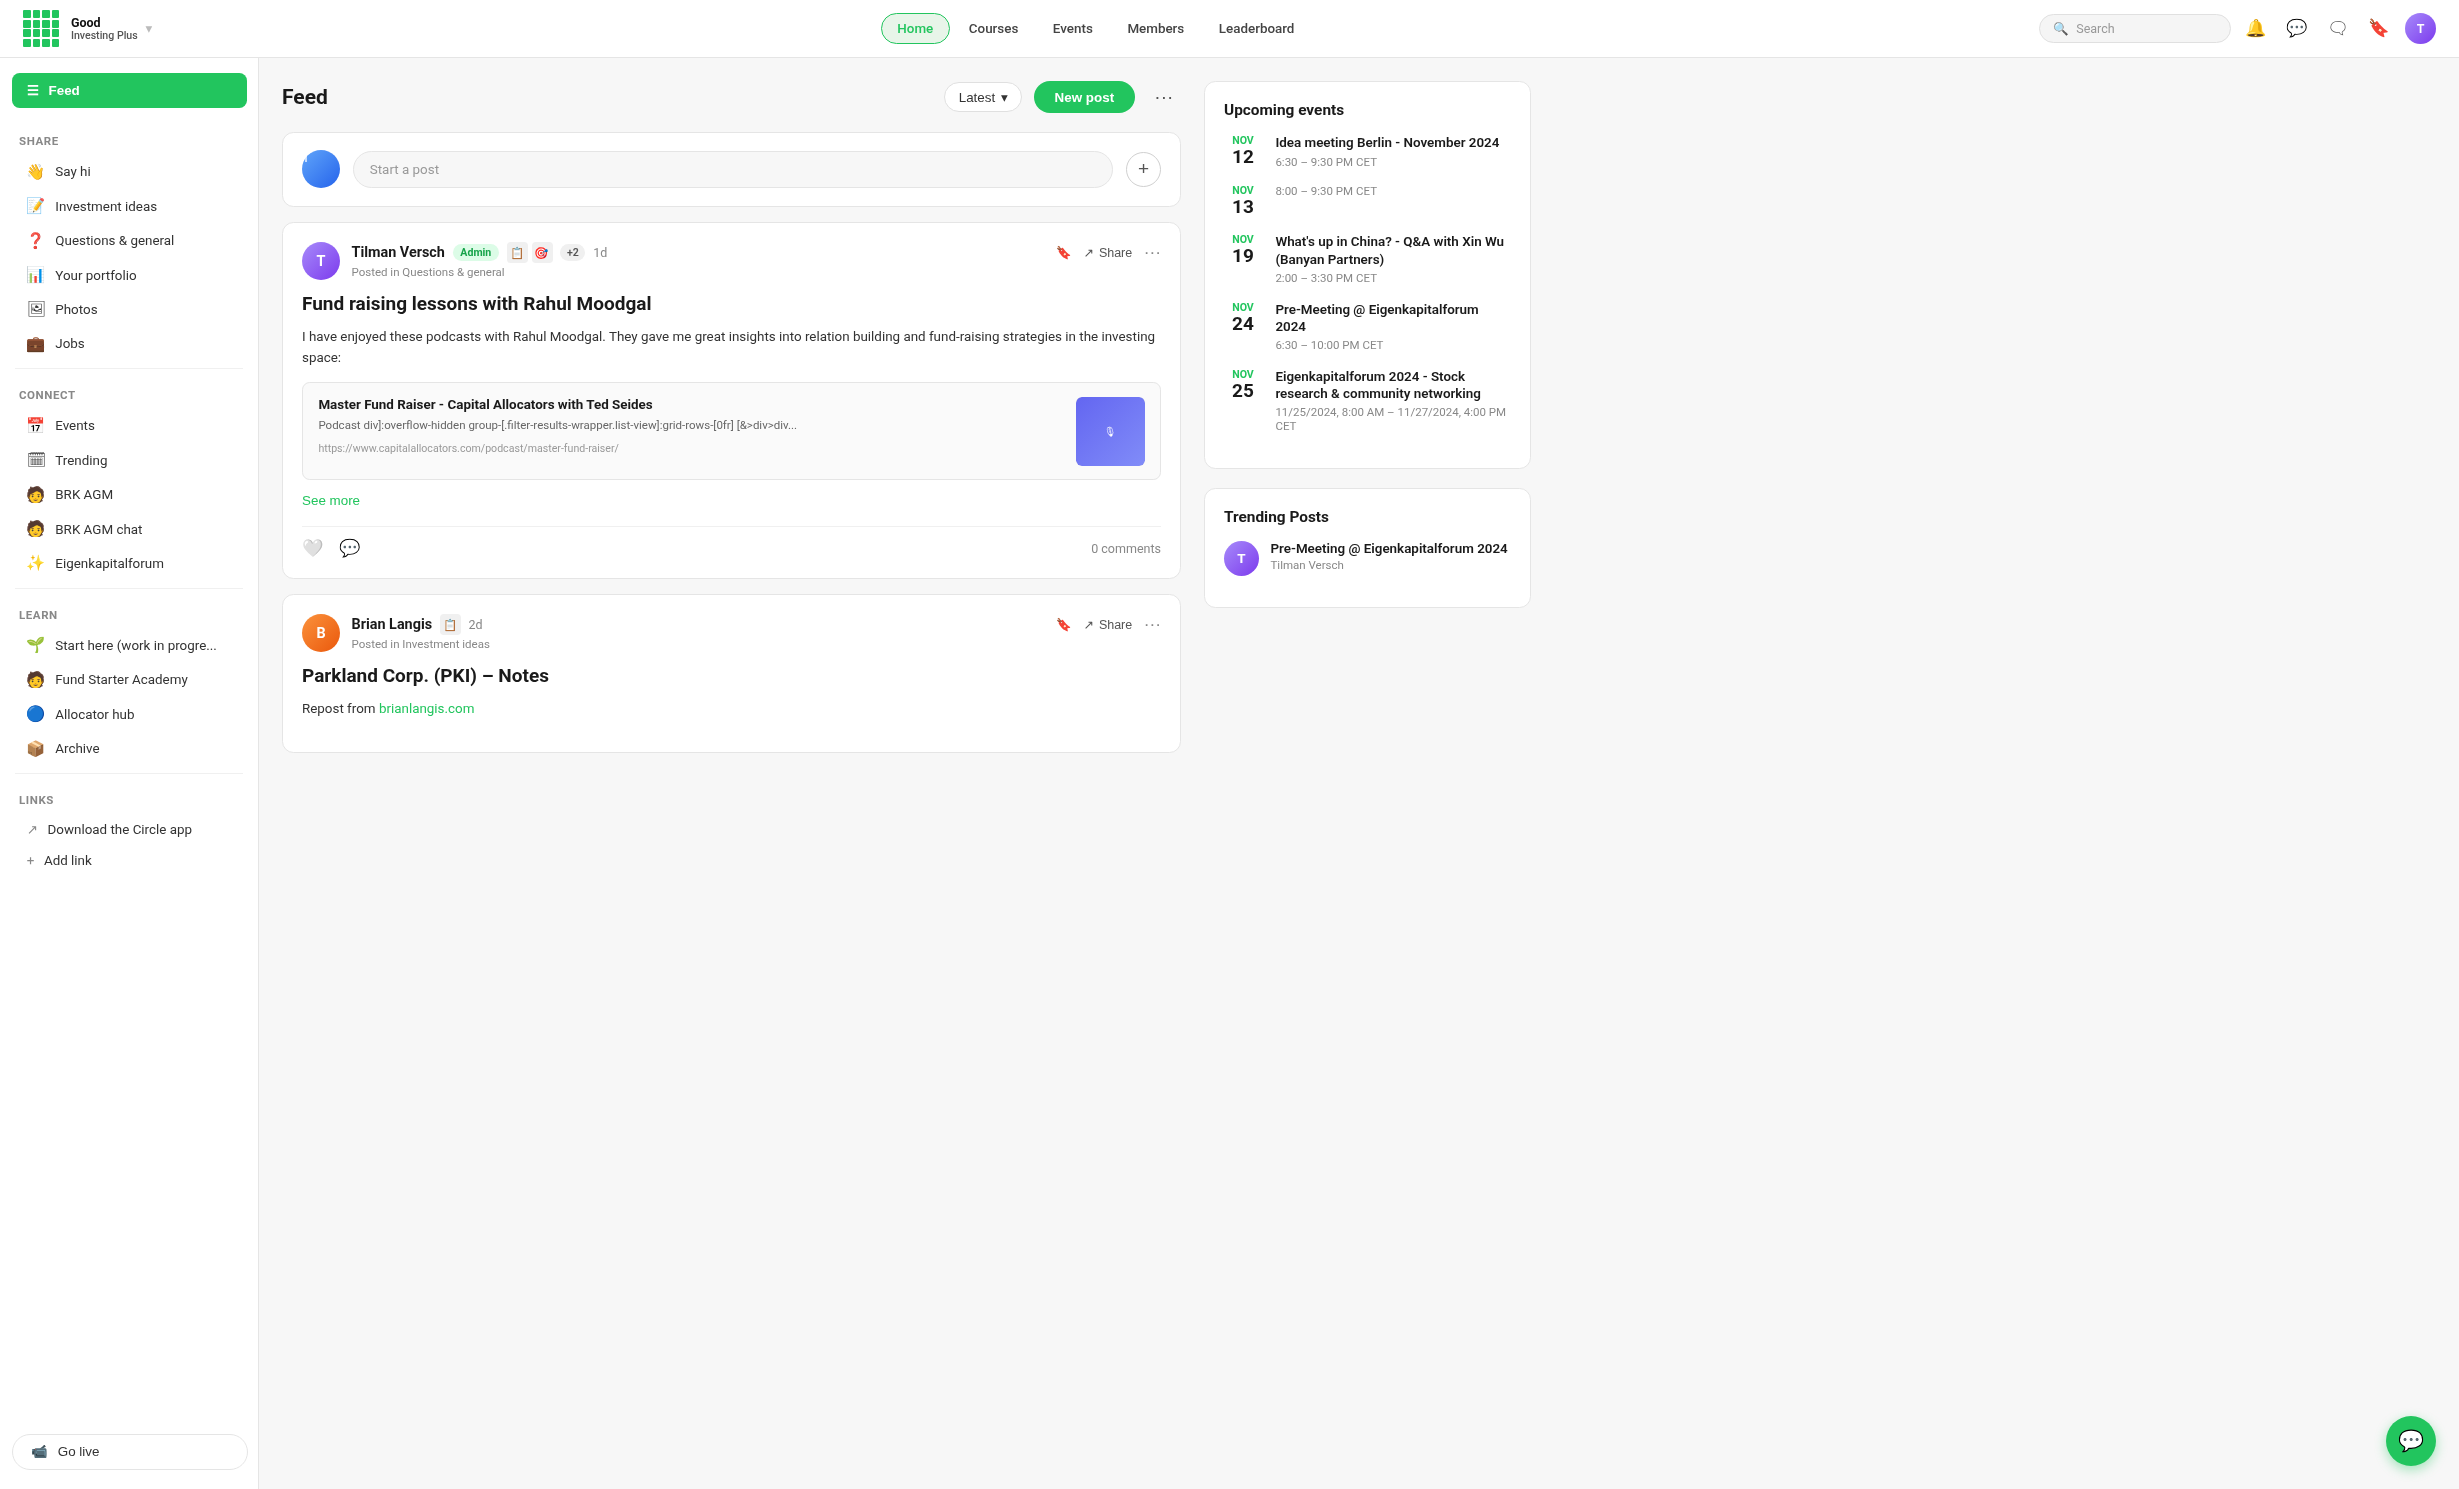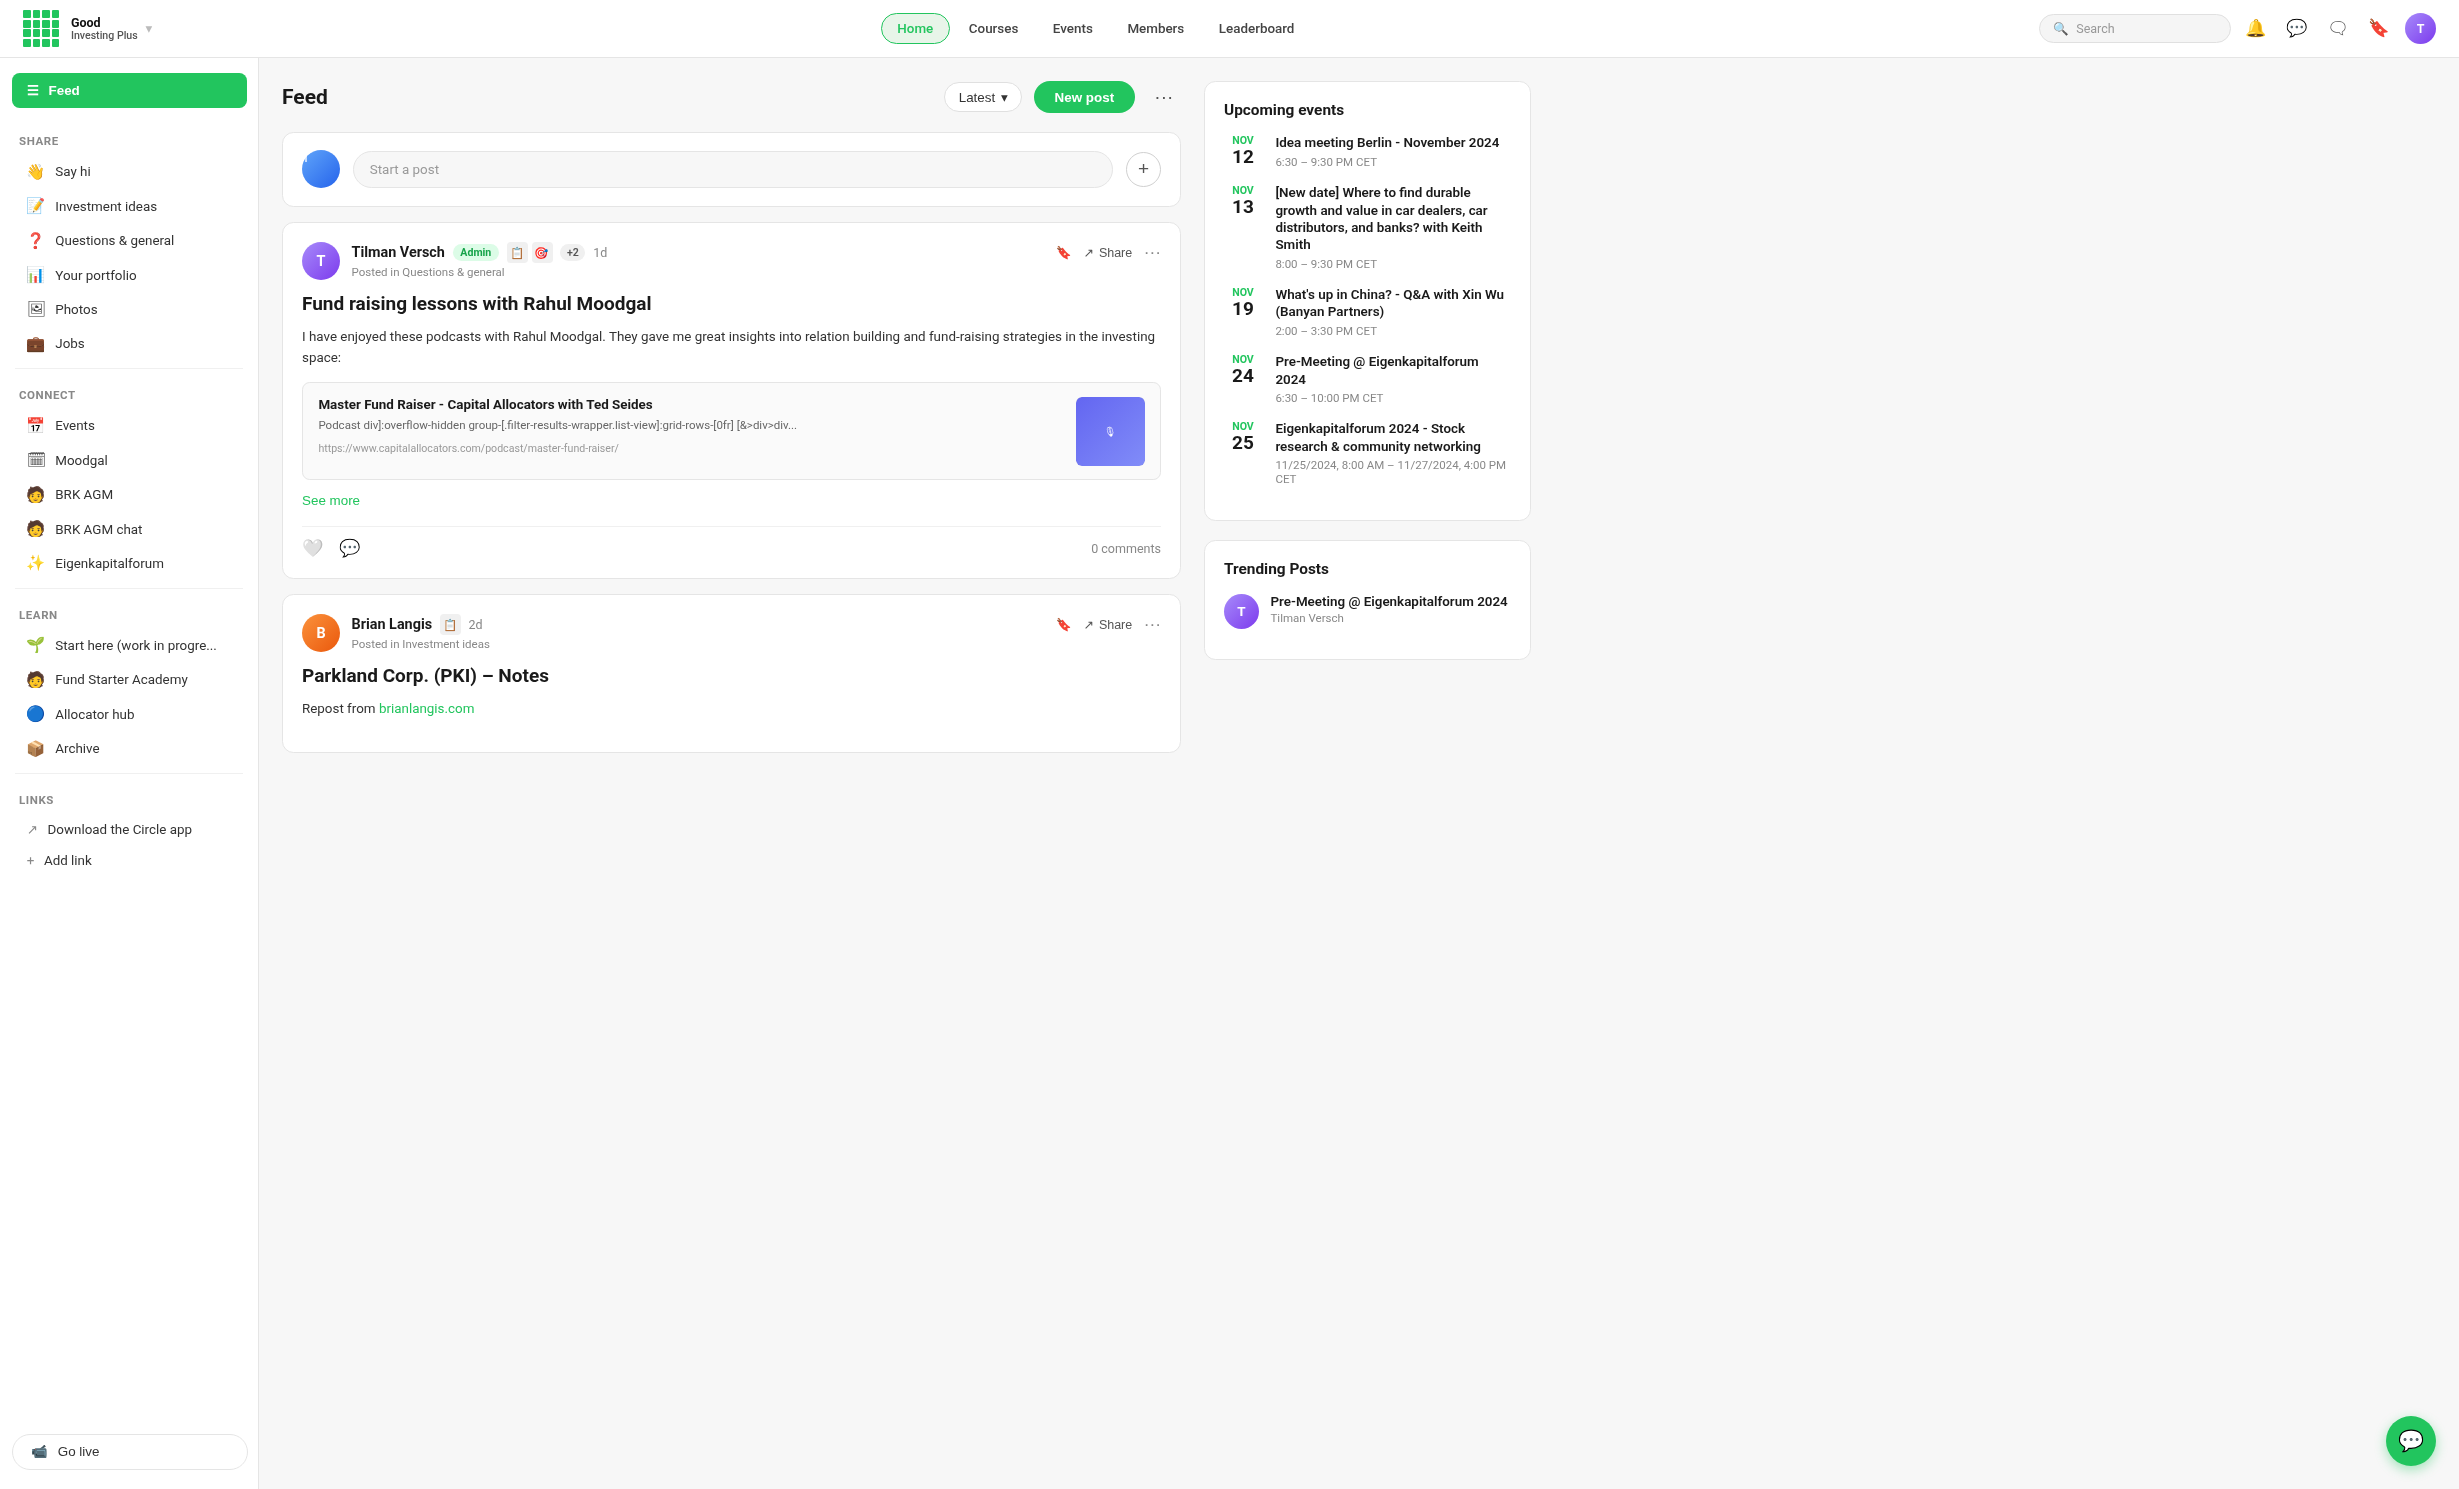--- a/index.html
+++ b/index.html
@@ -258,21 +258,21 @@
     <div class="sidebar-divider"></div>
 
     <div class="sidebar-section-label">Connect</div>
 
     <div class="sidebar-item">
       <span class="sidebar-item-emoji">📅</span>
       <span>Events</span>
     </div>
     <div class="sidebar-item">
       <span class="sidebar-item-emoji">🗓</span>
-      <span>Moodgal</span>
+      <span>Trending</span>
     </div>
     <div class="sidebar-item">
       <span class="sidebar-item-emoji">🧑</span>
       <span>BRK AGM</span>
     </div>
     <div class="sidebar-item">
       <span class="sidebar-item-emoji">🧑</span>
       <span>BRK AGM chat</span>
     </div>
     <div class="sidebar-item">
@@ -443,21 +443,20 @@
               <div class="event-time">6:30 – 9:30 PM CET</div>
             </div>
           </div>
 
           <div class="event-item">
             <div class="event-date">
               <div class="event-month">NOV</div>
               <div class="event-day">13</div>
             </div>
             <div class="event-info">
-              <div class="event-name">[New date] Where to find durable growth and value in car dealers, car distributors, and banks? with Keith Smith</div>
               <div class="event-time">8:00 – 9:30 PM CET</div>
             </div>
           </div>
 
           <div class="event-item">
             <div class="event-date">
               <div class="event-month">NOV</div>
               <div class="event-day">19</div>
             </div>
             <div class="event-info">

